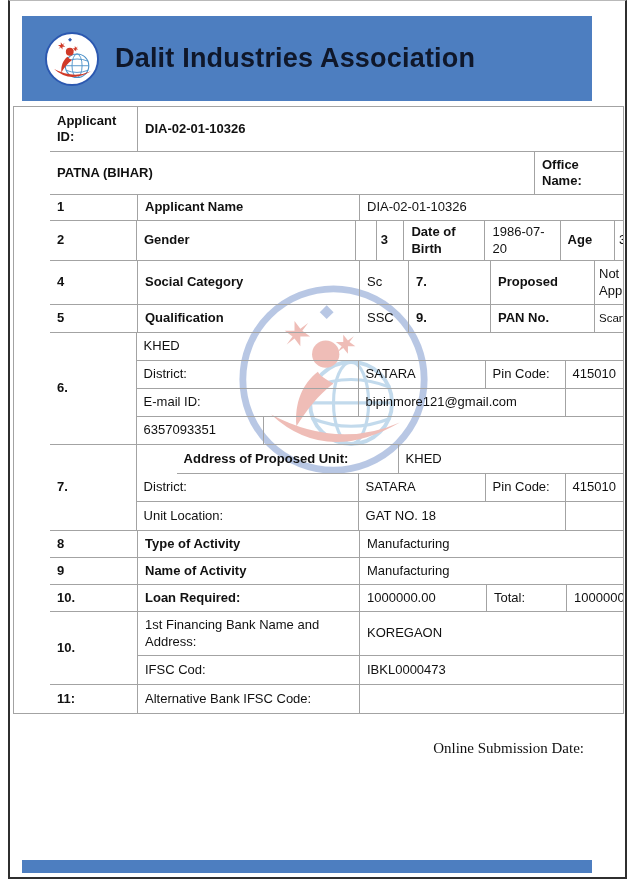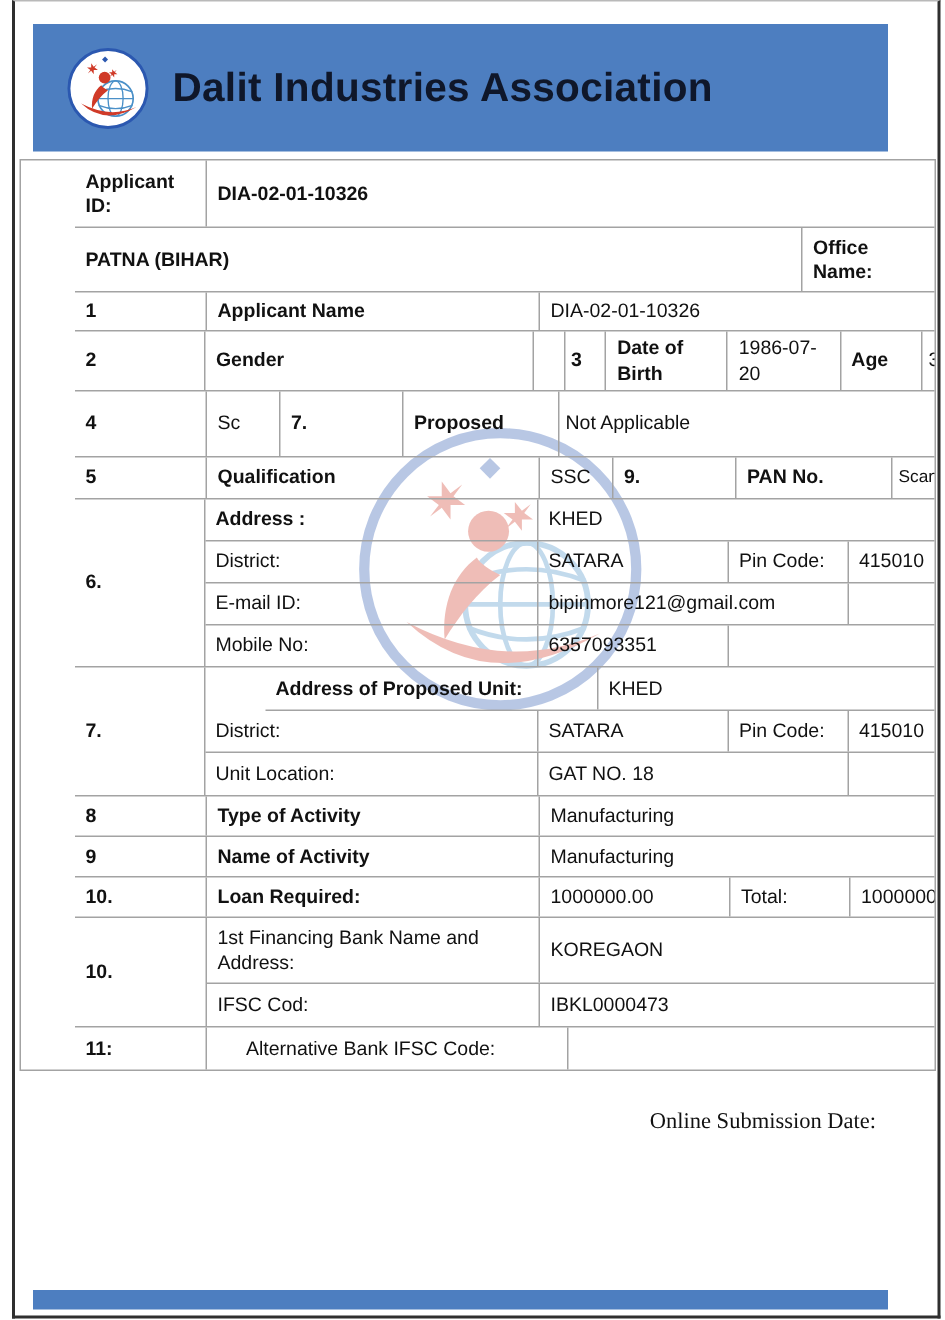--- a/index.html
+++ b/index.html
@@ -25,21 +25,21 @@
     background:var(--blue);display:flex;align-items:center;z-index:2;}
   .logoWrap{width:56px;height:56px;margin-left:22px;flex:0 0 auto;}
   .title{color:#0f172a;font-size:27px;font-weight:bold;margin-left:15px;letter-spacing:.2px;text-align:right;}
   
   .watermark{position:absolute;left:236px;top:282px;width:195px;height:195px;
     opacity:.33;z-index:0;pointer-events:none;}
   
   .tbl{position:absolute;left:13px;top:106px;width:611px;
     border:1px solid var(--bd);font-size:13px;z-index:1;background:transparent;padding-left:36px;}
   .trow{display:flex;border-bottom:1px solid var(--bd);}
-  .tbl > .trow:last-child{border-bottom:0;gap:19px;}
+  .tbl > .trow:last-child{border-bottom:0;}
   .cell{display:flex;align-items:center;padding:0 7px;border-right:1px solid var(--bd);
     overflow:hidden;line-height:1.25;}
   .trow > .cell:last-child, .subrow > .cell:last-child{border-right:0;}
   .b{font-weight:bold;}
   .small{font-size:11.5px;}
   .tight{padding:0 4px;}
   
   .w-num{width:88px;}  .w-label{width:222px;}
   .w21{width:21px;} .w28{width:28px;} .w49{width:49px;} .w82{width:82px;}
   .w76{width:76px;} .w104{width:104px;} .w55{width:55px;} .w127{width:127px;} .w80{width:80px;}
@@ -128,55 +128,54 @@
       <div class="cell w21 tight"></div>
       <div class="cell w28 b tight">3</div>
       <div class="cell w82 b">Date of Birth</div>
       <div class="cell w76">1986-07-20</div>
       <div class="cell w55 b">Age</div>
       <div class="cell fill tight">38</div>
     </div>
 
     <div class="trow h44">
       <div class="cell w-num b">4</div>
+      <div class="cell w-label b">Social Category</div>
       <div class="cell w49">Sc</div>
       <div class="cell w82 b">7.</div>
       <div class="cell w104 b">Proposed</div>
       <div class="cell fill tight">Not Applicable</div>
     </div>
 
     <div class="trow h28">
       <div class="cell w-num b">5</div>
       <div class="cell w-label b">Qualification</div>
       <div class="cell w49">SSC</div>
       <div class="cell w82 b">9.</div>
       <div class="cell w104 b">PAN No.</div>
       <div class="cell fill tight small">Scan5098.pdf</div>
     </div>
 
     <div class="sect">
       <div class="cell w-num b">6.</div>
       <div class="subcol">
         <div class="subrow h28">
-          <div class="cell w-label b">Address :</div>
           <div class="cell fill">KHED</div>
         </div>
         <div class="subrow h28">
           <div class="cell w-label">District:</div>
           <div class="cell w127">SATARA</div>
           <div class="cell w80">Pin Code:</div>
           <div class="cell fill">415010</div>
         </div>
         <div class="subrow h28">
           <div class="cell w-label">E-mail ID:</div>
           <div class="cell w207">bipinmore121@gmail.com</div>
           <div class="cell fill"></div>
         </div>
         <div class="subrow h27">
-          <div class="cell w-label">Mobile No:</div>
           <div class="cell w127">6357093351</div>
           <div class="cell fill"></div>
         </div>
       </div>
     </div>
 
     <div class="sect">
       <div class="cell w-num b">7.</div>
       <div class="subcol">
         <div class="subrow h29">

